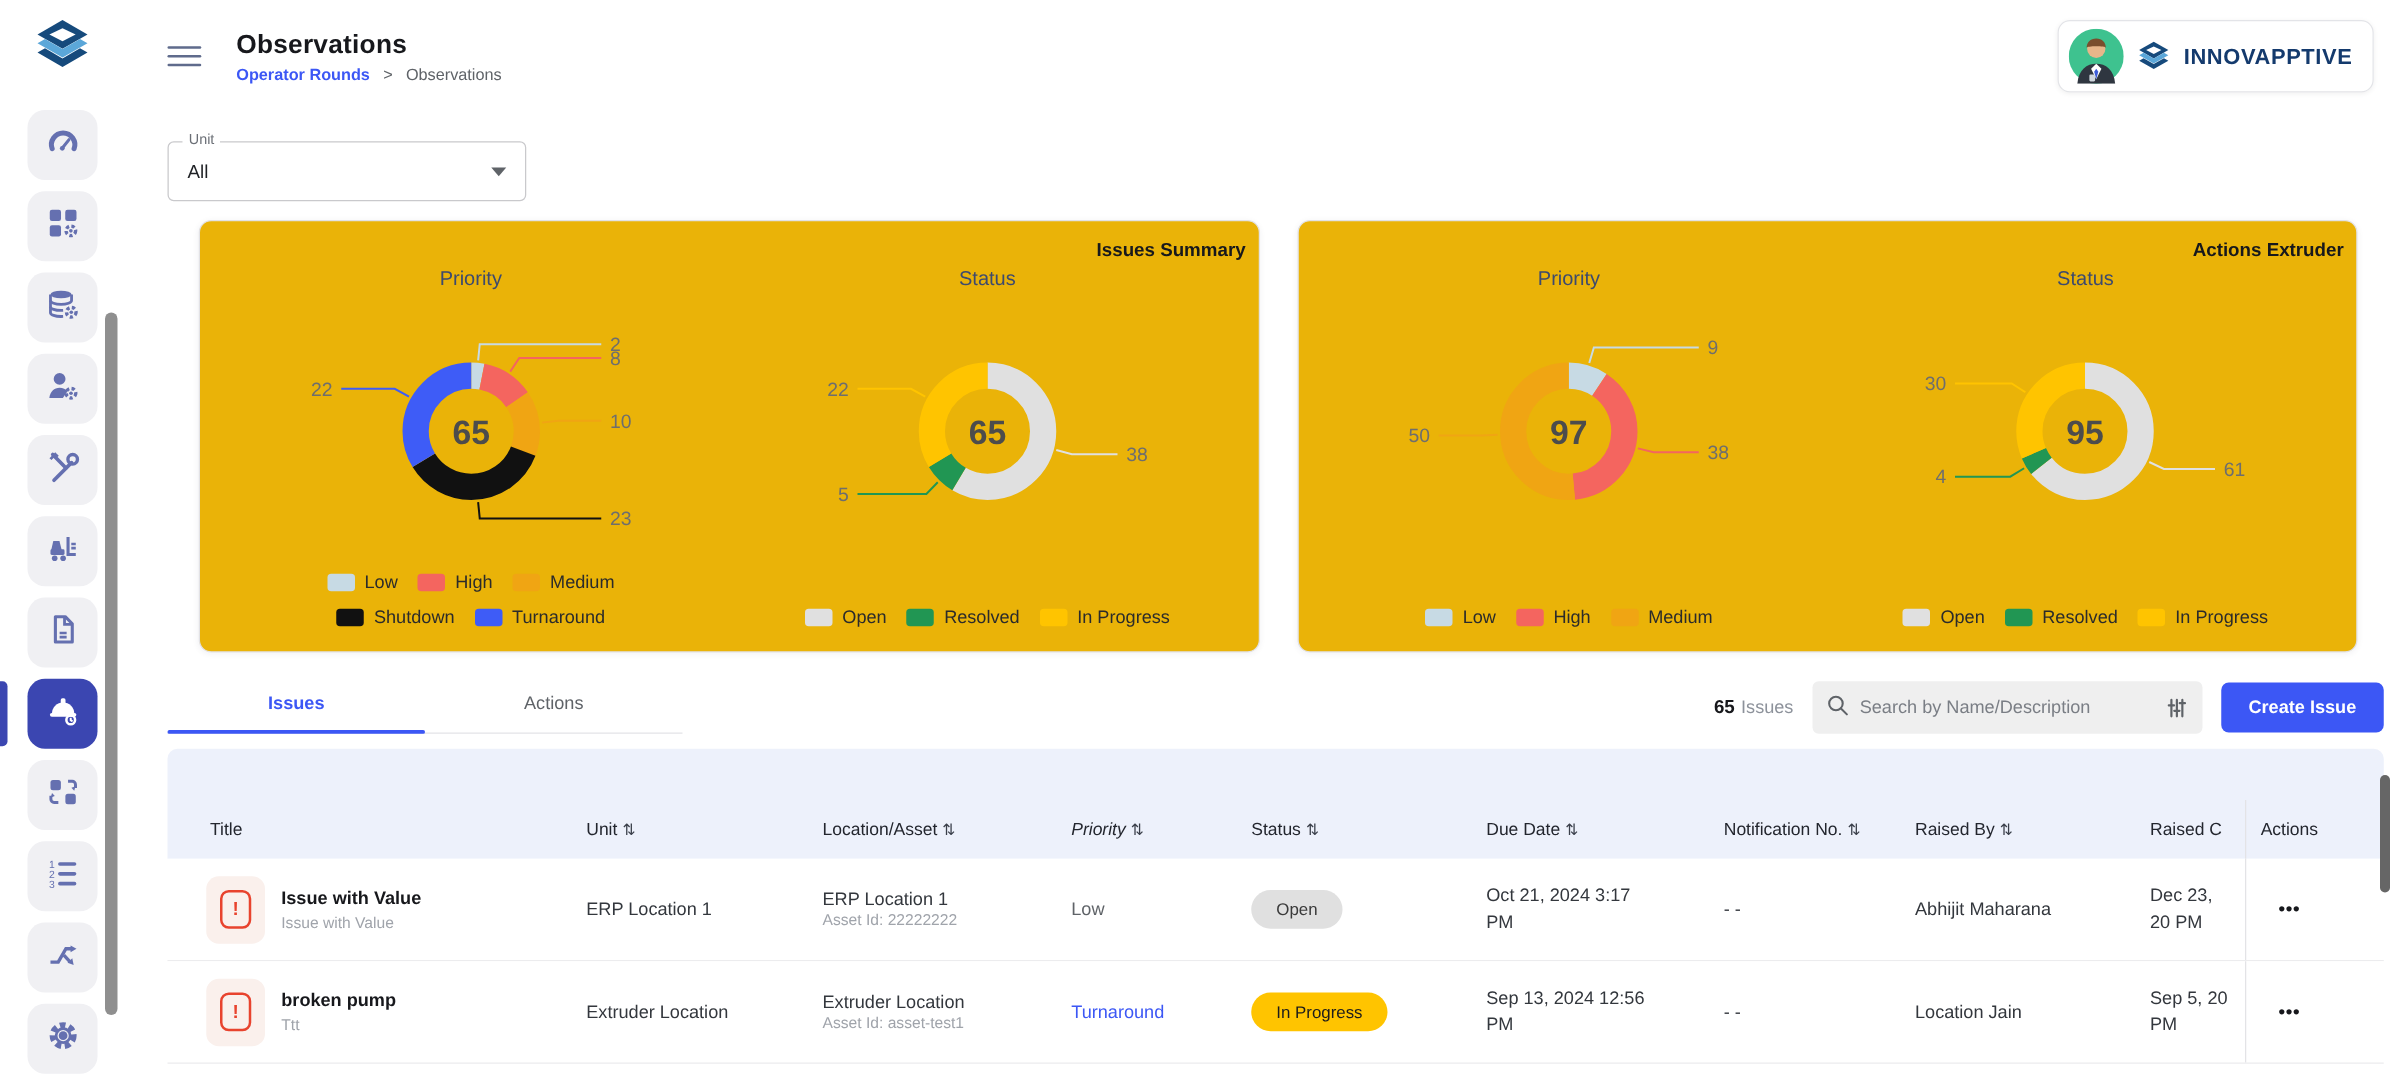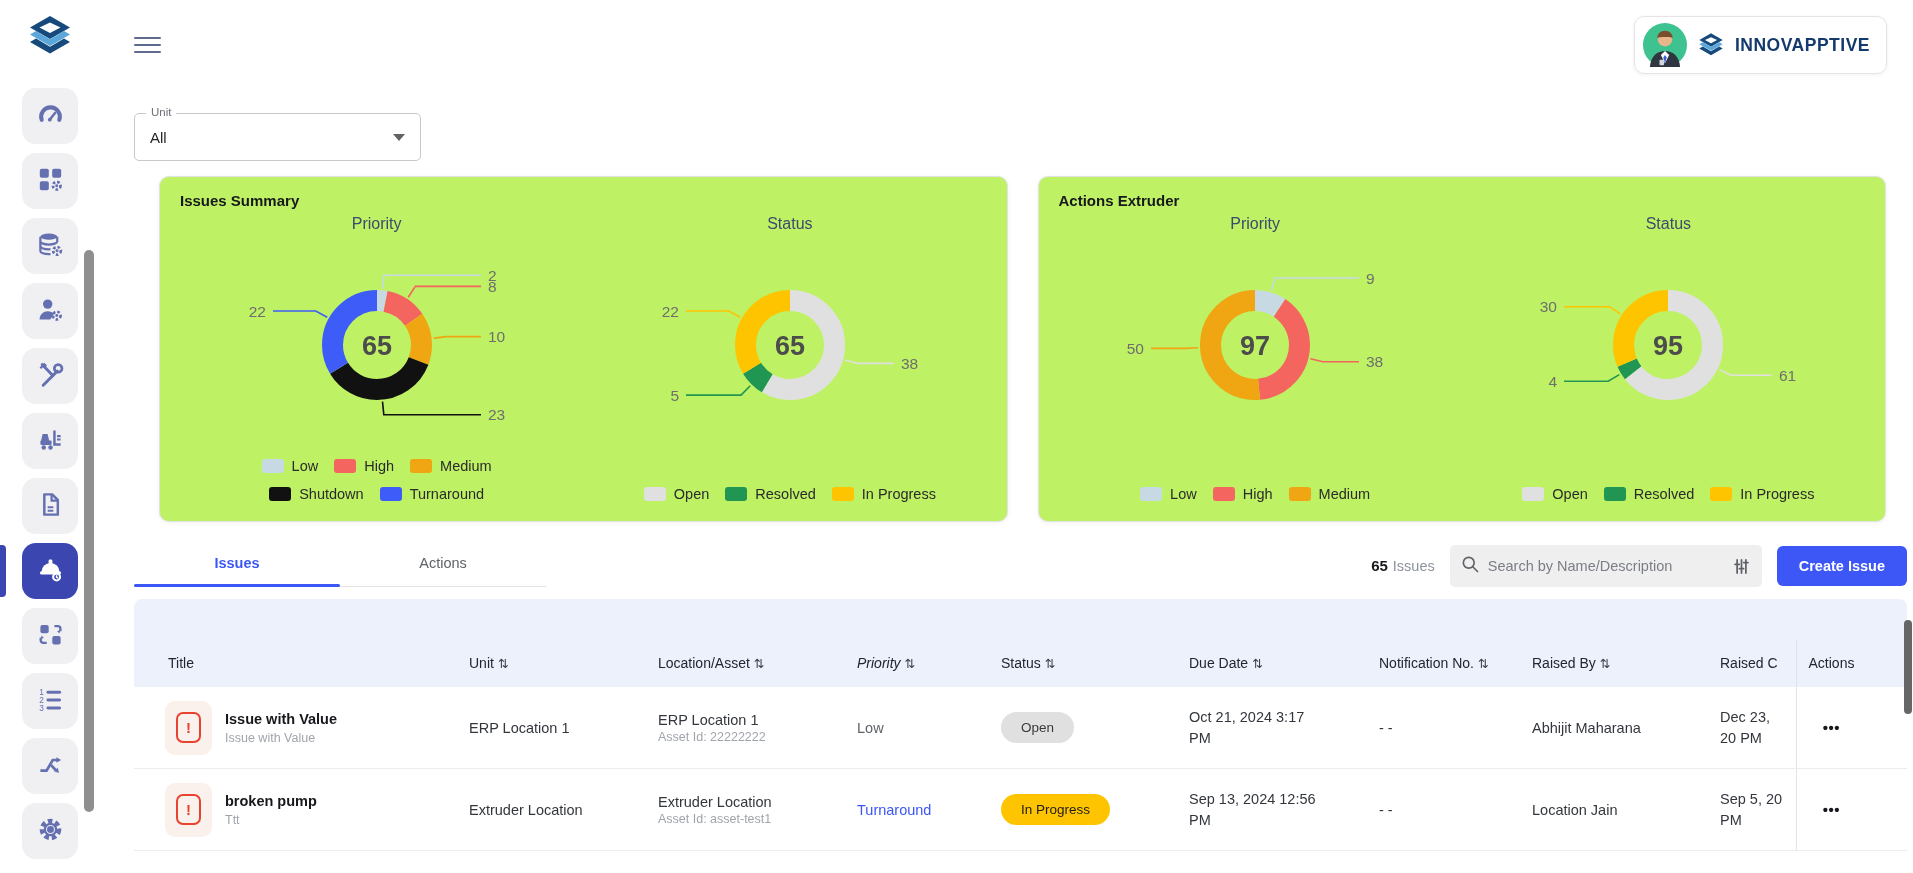--- a/index.html
+++ b/index.html
@@ -23,41 +23,41 @@
   .main { flex:1; position:relative; }
   .topbar { height:90px; display:flex; align-items:center; padding:0 10px 0 34px; }
   .hamburger { background:none; border:none; width:27px; cursor:pointer; display:flex; flex-direction:column; gap:4.5px; }
   .hamburger span { display:block; height:2.6px; background:#5f6b8c; border-radius:2px; }
   .title-wrap { margin-left:28px; }
   .page-title { font-size:21px; font-weight:700; color:#17181c; letter-spacing:.2px; }
   .breadcrumb { margin-top:4px; font-size:13px; }
   .bc-link { color:#3c57f5; font-weight:600; text-decoration:none; cursor:pointer; }
   .bc-sep { color:#5f6368; margin:0 7px; }
   .bc-cur { color:#5f6368; }
-  .brand-box { margin-left:auto; margin-right:16px; display:flex; align-items:center; gap:9px;
+  .brand-box { margin-left:auto; margin-right:4px; display:flex; align-items:center; gap:9px;
                border:1px solid #e3e4e8; border-radius:10px; padding:6px 16px 6px 8px;
                box-shadow:0 1px 4px rgba(0,0,0,.06); cursor:pointer;text-align:center; }
   .avatar { width:44px; height:44px; display:block; }
   .avatar svg { width:100%; height:100%; }
   .brand-ico { width:30px; height:28px; display:block; }
   .brand-ico svg { width:100%; height:100%; }
   .brand-text { font-size:17.5px; font-weight:800; color:#143a6d; letter-spacing:.5px; }
 
   
   .filters { display:flex; gap:18px; padding-left:34px; margin-top:23px; }
   .mat-field { position:relative; width:287px; height:48px; border:1px solid #c9c9cc; border-radius:5px;
                display:flex; align-items:center; padding:0 15px; cursor:pointer; background:#fff; }
   .mat-label { position:absolute; top:-8px; left:11px; font-size:11.5px; color:#6b6f76; background:#fff; padding:0 5px; }
   .mat-value { font-size:15px; color:#1f2125; }
   .caret { margin-left:auto; width:0; height:0; border-left:6px solid transparent; border-right:6px solid transparent; border-top:7px solid #5f6368; }
 
   
   .cards { display:flex; gap:30px; margin:15px 27px 0 59px; }
   .card { flex:1; height:346px; border:1px solid #e2e2e6; border-radius:10px;
-          box-shadow:0 1px 5px rgba(30,30,60,.06); padding:15px 10px 13px; background:#bef264; display:flex; flex-direction:column; }
+          box-shadow:0 1px 5px rgba(30,30,60,.06); padding:15px 10px 13px; background:#eab308; display:flex; flex-direction:column;text-align:right; }
   .card-title { font-size:15px; font-weight:700; color:#17181c; margin-left:10px; }
   .card-charts { display:flex; flex:1; }
   .chart-slot { flex:1; display:flex; flex-direction:column; align-items:center; }
   .chart-title { font-size:16px; color:#3d4a6e; margin-top:6px; }
   .dlabel { font-size:15.5px; fill:#6e6e6e; }
   .dcenter { font-size:27px; font-weight:700; fill:#4c4c4c; }
   .legend { margin-top:auto; max-width:320px; display:flex; flex-wrap:wrap; justify-content:center;
             column-gap:16px; row-gap:12px; padding-bottom:6px; }
   .lg-item { display:flex; align-items:center; font-size:14.5px; color:#2b2b2b; cursor:pointer; }
   .lg-item i { width:22px; height:14px; border-radius:3px; display:inline-block; margin-right:8px; }
@@ -227,20 +227,28 @@
   </aside>
 
   <main class="main">
 
     <header class="topbar">
       <button class="hamburger">
           <span></span>
           <span></span>
           <span></span>
         </button>
+      <div class="title-wrap">
+        <h1 class="page-title">Observations</h1>
+        <div class="breadcrumb">
+          <a class="bc-link">Operator Rounds</a>
+          <span class="bc-sep">&gt;</span>
+          <span class="bc-cur">Observations</span>
+        </div>
+      </div>
       <div class="brand-box">
         <span class="avatar">
           <svg viewBox="0 0 48 48">
             <circle cx="24" cy="24" r="24" fill="#3ec28f"></circle>
             <circle cx="24" cy="17.5" r="8" fill="#e8b68a"></circle>
             <path d="M24 8.5c-5.2 0-8.4 3.6-8.4 8.2 0-1.8 16.8-1.8 16.8 0 0-4.6-3.2-8.2-8.4-8.2z" fill="#7a4e2d"></path>
             <path d="M7.5 48c1-12.5 8.3-17.5 16.5-17.5S39.5 35.5 40.5 48z" fill="#2f3640"></path>
             <path d="M24 30.5l-4.5 4.5 4.5 9 4.5-9z" fill="#fff"></path>
             <path d="M24 35l-1.8 2.6L24 44l1.8-6.4z" fill="#3b5bd9"></path>
             <rect x="18" y="40" width="5" height="6" rx="1" fill="#cfd6de"></rect>

